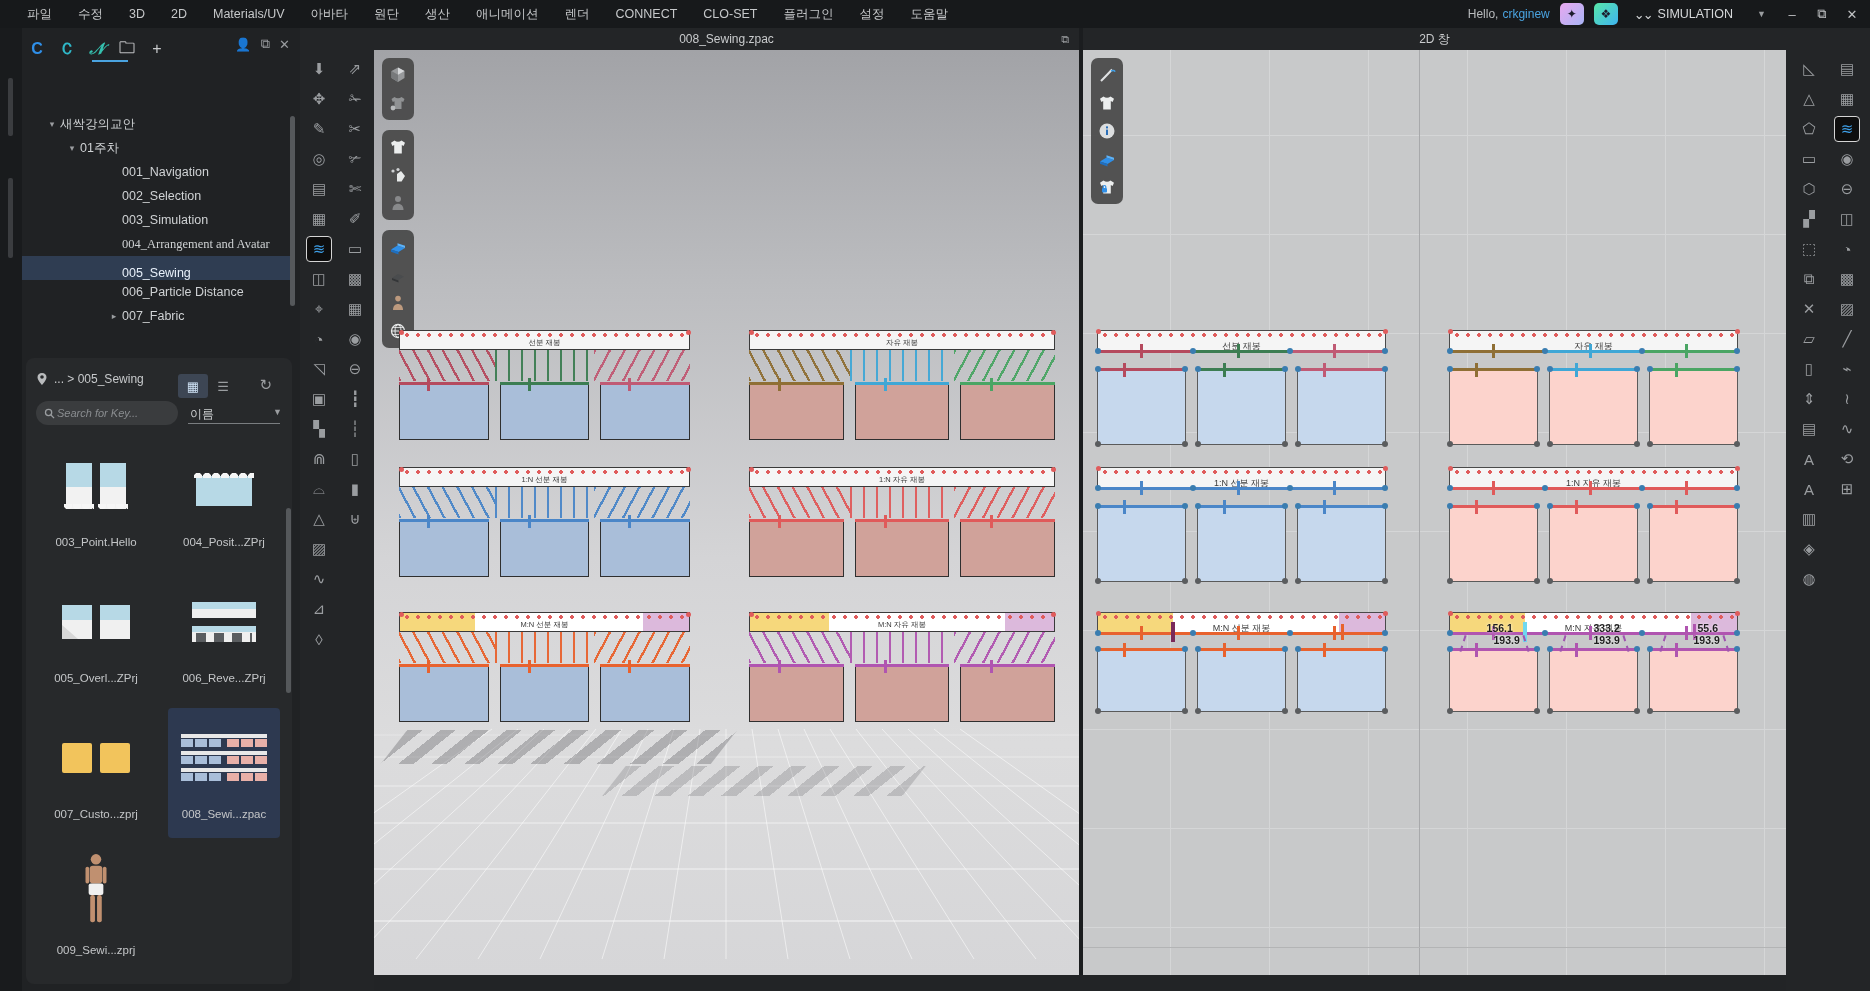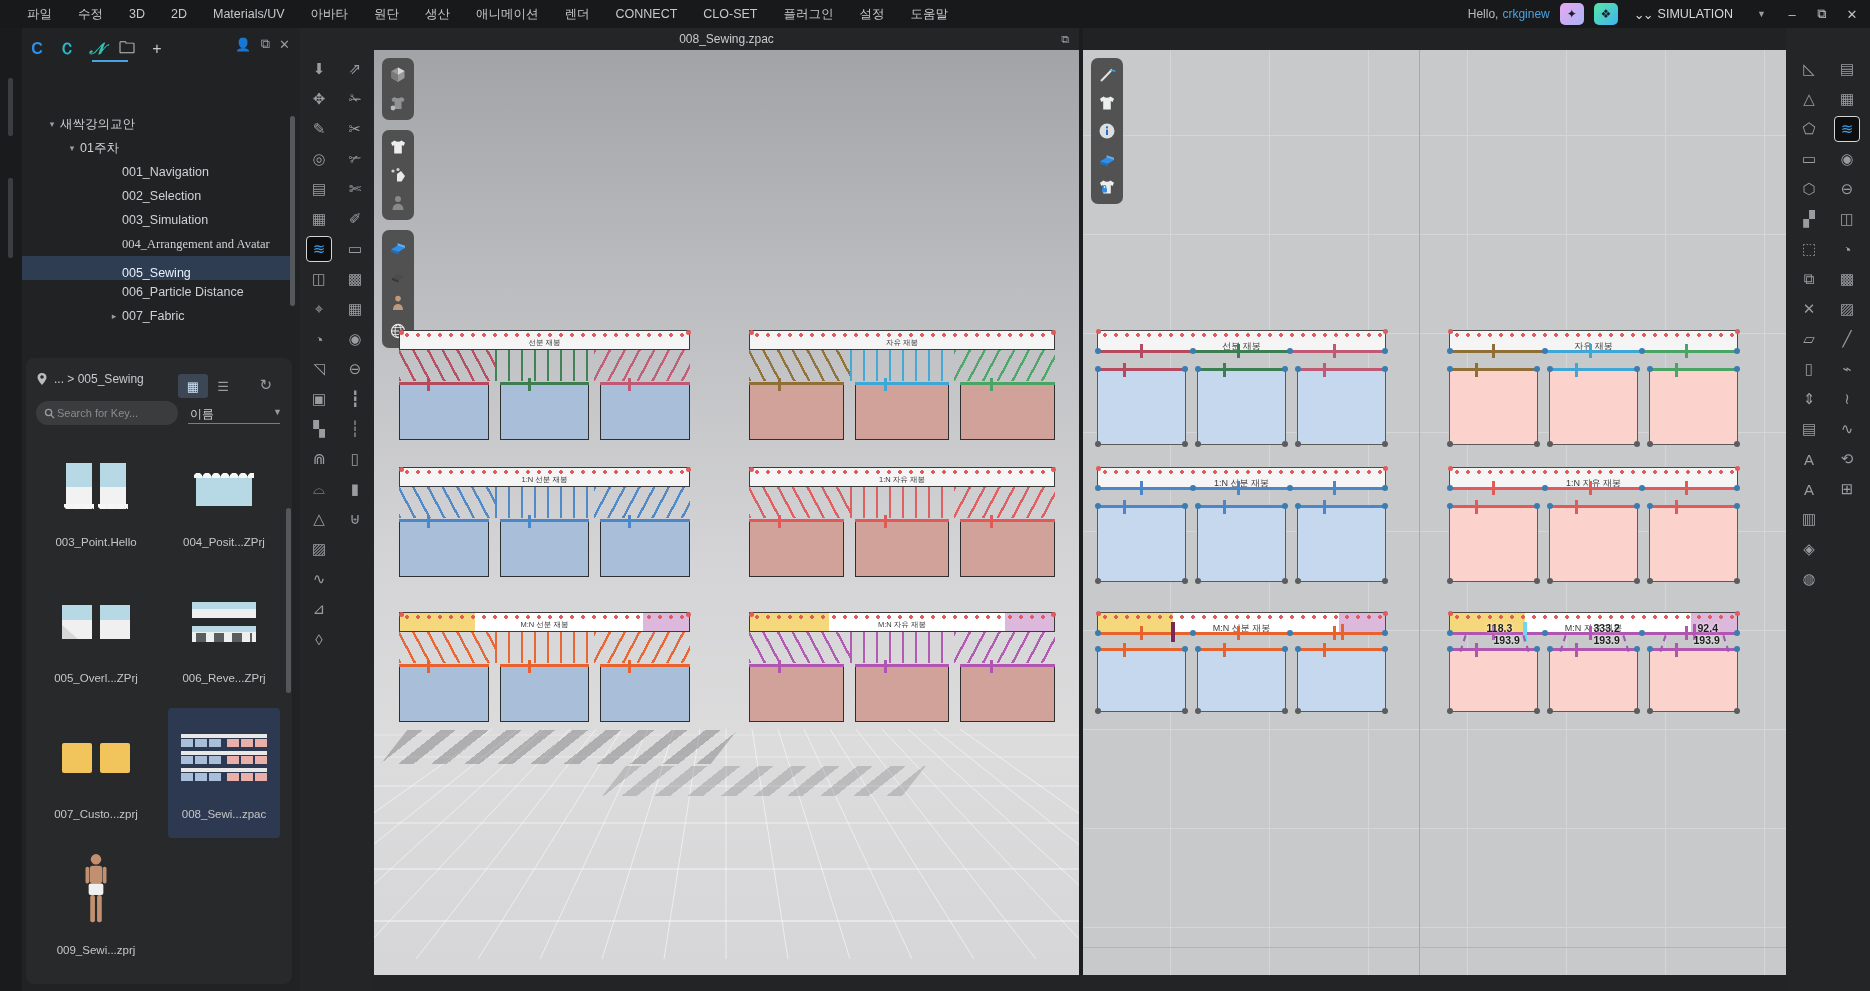--- a/index.html
+++ b/index.html
@@ -40,21 +40,21 @@
   #browser{position:absolute;left:26px;top:330px;width:266px;height:626px;background:#27292b;border-radius:8px;}
   #bcrumb-row{position:absolute;left:10px;top:8px;right:8px;height:26px;display:flex;align-items:center;}
   #bcrumb{color:#c8cacc;font-size:12px;margin-left:6px;}
   #viewtoggle{position:absolute;right:46px;top:8px;display:flex;}
   .vtbtn{width:30px;height:24px;display:flex;align-items:center;justify-content:center;font-size:13px;color:#9a9da0;border-radius:3px;}
   .vtbtn.on{background:#3d4654;color:#cfe2f5;}
   #refresh-btn{position:absolute;right:12px;top:10px;color:#9a9da0;font-size:15px;}
   #search-row{position:absolute;left:10px;top:42px;right:10px;height:26px;display:flex;align-items:center;}
   #search-pill{width:126px;height:24px;background:#3a3c3e;border-radius:12px;display:flex;align-items:center;padding:0 8px;}
   #search-pill input{background:transparent;border:none;outline:none;color:#cfcfcf;font-size:11px;width:100px;
-                     font-family:"Liberation Sans","DejaVu Sans",sans-serif;}
+                     font-family:"Liberation Sans","DejaVu Sans",sans-serif;font-style:italic;}
   #search-pill input::placeholder{color:#8a8d90;}
   #sortwrap{margin-left:12px;position:relative;width:92px;}
   #sortlabel{color:#cfd1d3;font-size:12px;}
   #sortwrap .uline{position:absolute;left:-2px;top:19px;width:92px;height:1px;background:#7a7d80;}
   #sortwrap .caret{position:absolute;right:0;top:3px;margin:0;}
   #thumbgrid{position:absolute;left:8px;top:78px;right:8px;}
   .thumb-cell{position:absolute;width:112px;height:130px;border-radius:4px;}
   .thumb-cell.sel{background:#2d3950;}
   .thumb-art{position:absolute;left:0;top:4px;width:112px;height:92px;display:flex;align-items:center;justify-content:center;gap:8px;}
   .thumb-label{position:absolute;left:0;top:100px;width:112px;text-align:center;font-size:11.5px;color:#c4c6c8;}
@@ -624,20 +624,23 @@
           <div class="notch" style="left: 28.4px; top: -5px; height: 13px; background: rgb(176, 85, 176);"></div>
         </div>
         <div class="ppanel" style="left: 211.333px; top: 52px; width: 94.6667px; height: 58px; background: rgb(208, 162, 154); border: 1.5px solid rgb(47, 47, 47);">
           <div class="topline" style="background: rgb(176, 85, 176);"></div>
           <div class="notch" style="left: 28.4px; top: -5px; height: 13px; background: rgb(176, 85, 176);"></div>
         </div>
       </div>
     </div>
 
   <div id="vgap"></div>
+  <div class="vtitle" style="left:1083px;width:703px">
+    <span>2D 창</span>
+  </div>
   <div id="v2d">
     <div class="majv" style="left:336px"></div>
     <div class="majh" style="top:897px"></div>
     <div id="v2dfloat" class="floatbar" style="left:8px;top:8px">
         <div class="fico">
           <svg width="20" height="20" viewBox="0 0 20 20">
             <path d="M4 16C7 13 11 9 15 4.5" stroke="#dfe1e3" stroke-width="2" fill="none"></path>
             <path d="M14 6c2-1 3.5-.5 4 .8" stroke="#3fa0e8" stroke-width="1.6" fill="none"></path>
           </svg>
         </div>
@@ -892,23 +895,23 @@
         <div class="sewline" style="left: 96.3333px; top: 20px; width: 96.3333px; background: rgb(176, 85, 176);"></div>
         <div class="notch" style="left: 139.683px; top: 14px; height: 14px; background: rgb(176, 85, 176);"></div>
         <div class="sewline" style="left: 192.667px; top: 20px; width: 96.3333px; background: rgb(176, 85, 176);"></div>
         <div class="notch" style="left: 236.017px; top: 14px; height: 14px; background: rgb(176, 85, 176);"></div>
         <div class="cdot" style="left: -2px; top: 18px; width: 6px; height: 6px; background: rgb(58, 125, 176);"></div>
         <div class="cdot" style="left: 285px; top: 18px; width: 6px; height: 6px; background: rgb(58, 125, 176);"></div>
         <div class="cdot" style="left: 93.3333px; top: 18px; width: 6px; height: 6px; background: rgb(58, 125, 176);"></div>
         <div class="cdot" style="left: 189.667px; top: 18px; width: 6px; height: 6px; background: rgb(58, 125, 176);"></div>
         <div class="notch" style="left: 73.695px; top: 10px; height: 20px; width: 4px; background: rgb(111, 216, 240);"></div>
         <div class="notch" style="left: 244.205px; top: 12px; height: 16px; width: 3px; background: rgb(176, 85, 176);"></div>
-        <div class="meas" style="left: 37.57px; top: 10px;">118.3</div>
+        <div class="meas" style="left: 37.57px; top: 10px;">156.1</div>
         <div class="meas" style="left: 144.5px; top: 10px;">333.2</div>
-        <div class="meas" style="left: 248.54px; top: 10px;">92.4</div>
+        <div class="meas" style="left: 248.54px; top: 10px;">55.6</div>
         <div class="ppanel" style="left: 0px; top: 36px; width: 89px; height: 64px; background: rgb(252, 211, 204); border: 1px solid rgb(90, 90, 90);">
           <div class="topline" style="background: rgb(176, 85, 176); height: 2.5px;"></div>
           <div class="notch" style="left: 24.92px; top: -6px; height: 14px; background: rgb(176, 85, 176);"></div>
         </div>
         <div class="cdot" style="left: -2px; top: 34px; width: 6px; height: 6px; background: rgb(58, 125, 176);"></div>
         <div class="cdot" style="left: 85px; top: 34px; width: 6px; height: 6px; background: rgb(58, 125, 176);"></div>
         <div class="cdot" style="left: -2px; top: 96px; width: 6px; height: 6px; background: rgb(90, 92, 94);"></div>
         <div class="cdot" style="left: 85px; top: 96px; width: 6px; height: 6px; background: rgb(90, 92, 94);"></div>
         <div class="meas" style="left: 44.5px; top: 22px;">193.9</div>
         <div class="dashcon" style="left: 13.35px; top: 23px; transform: rotate(18deg);"></div>

